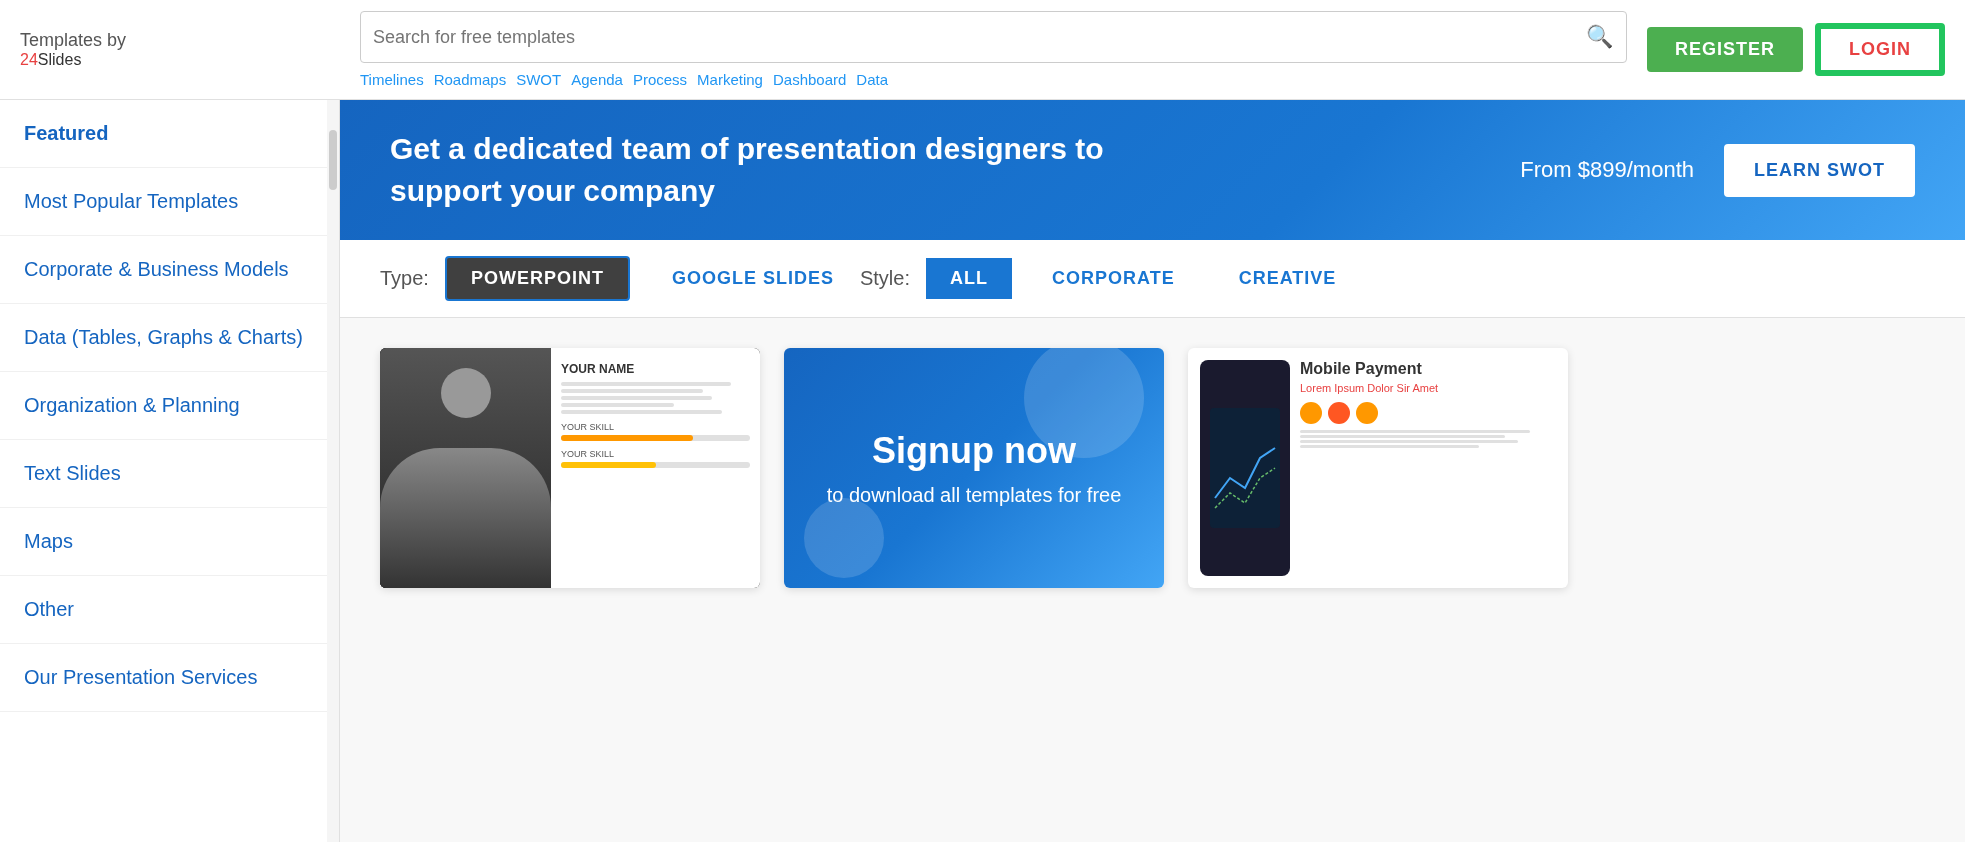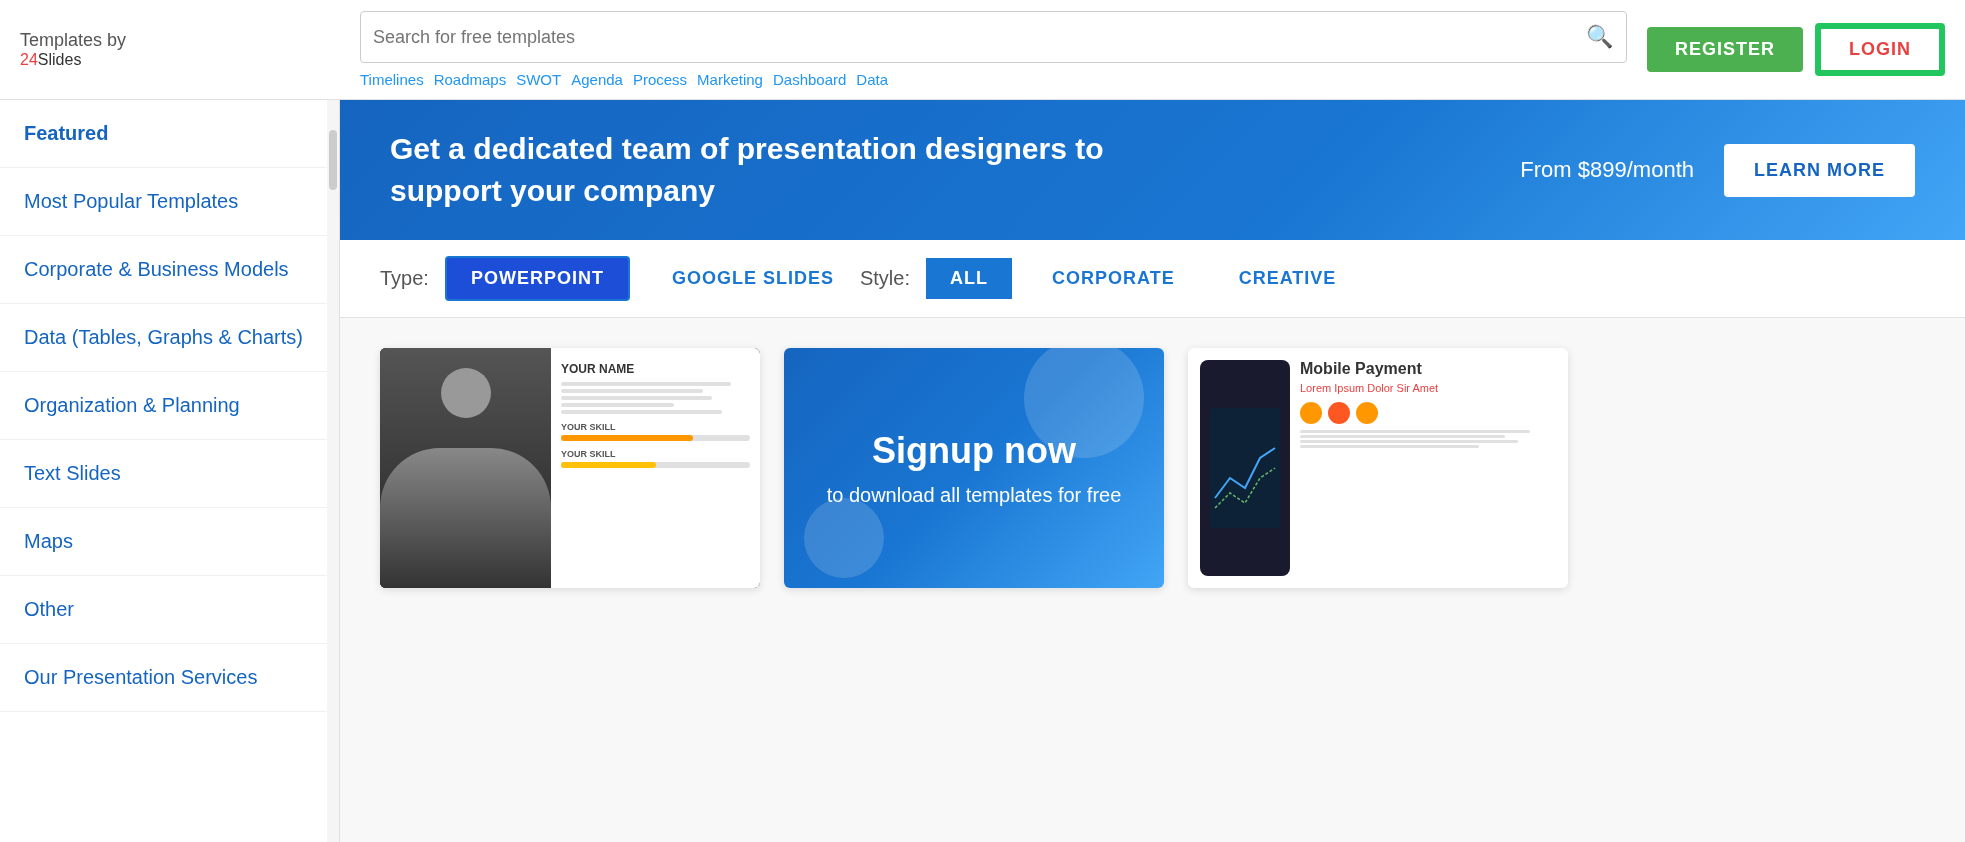--- a/index.html
+++ b/index.html
@@ -210,21 +210,21 @@
     .btn-filter {
       padding: 10px 24px;
       font-size: 18px;
       font-weight: bold;
       border-radius: 4px;
       cursor: pointer;
       letter-spacing: 1px;
       border: 2px solid transparent;
     }
     .btn-filter.active {
-      background: #1d4ed8;
+      background: #404040;
       color: #fff;
       border-color: #1976D2;
     }
     .btn-filter.inactive {
       background: #fff;
       color: #1976D2;
       border: 2px solid transparent;
     }
 
     .filter-right {
@@ -302,21 +302,20 @@
       height: 4px;
       background: #e0e0e0;
       border-radius: 2px;
       margin-bottom: 3px;
     }
     .profile-skill {
       font-size: 9px;
       color: #555;
       margin-top: 8px;
       margin-bottom: 3px;
-      font-weight: bold;
     }
     .skill-bar {
       height: 6px;
       background: #e0e0e0;
       border-radius: 3px;
       margin-bottom: 4px;
     }
     .skill-bar-fill {
       height: 100%;
       border-radius: 3px;
@@ -473,21 +472,21 @@
 
     <div class="banner">
       <div class="banner-text">
         <h2>
           <span>Get a dedicated team of presentation designers to</span><br>
           <span>support your company</span>
         </h2>
       </div>
       <div class="banner-right">
         <span class="banner-price">From $899/month</span>
-        <button class="btn-learn-more">LEARN MORE</button>
+        <button class="btn-learn-more">LEARN SWOT</button>
       </div>
     </div>
 
 
     <div class="filter-bar">
       <div class="filter-left">
         <span class="filter-label">Type:</span>
         <button class="btn-filter active">POWERPOINT</button>
         <button class="btn-filter inactive">GOOGLE SLIDES</button>
       </div>

